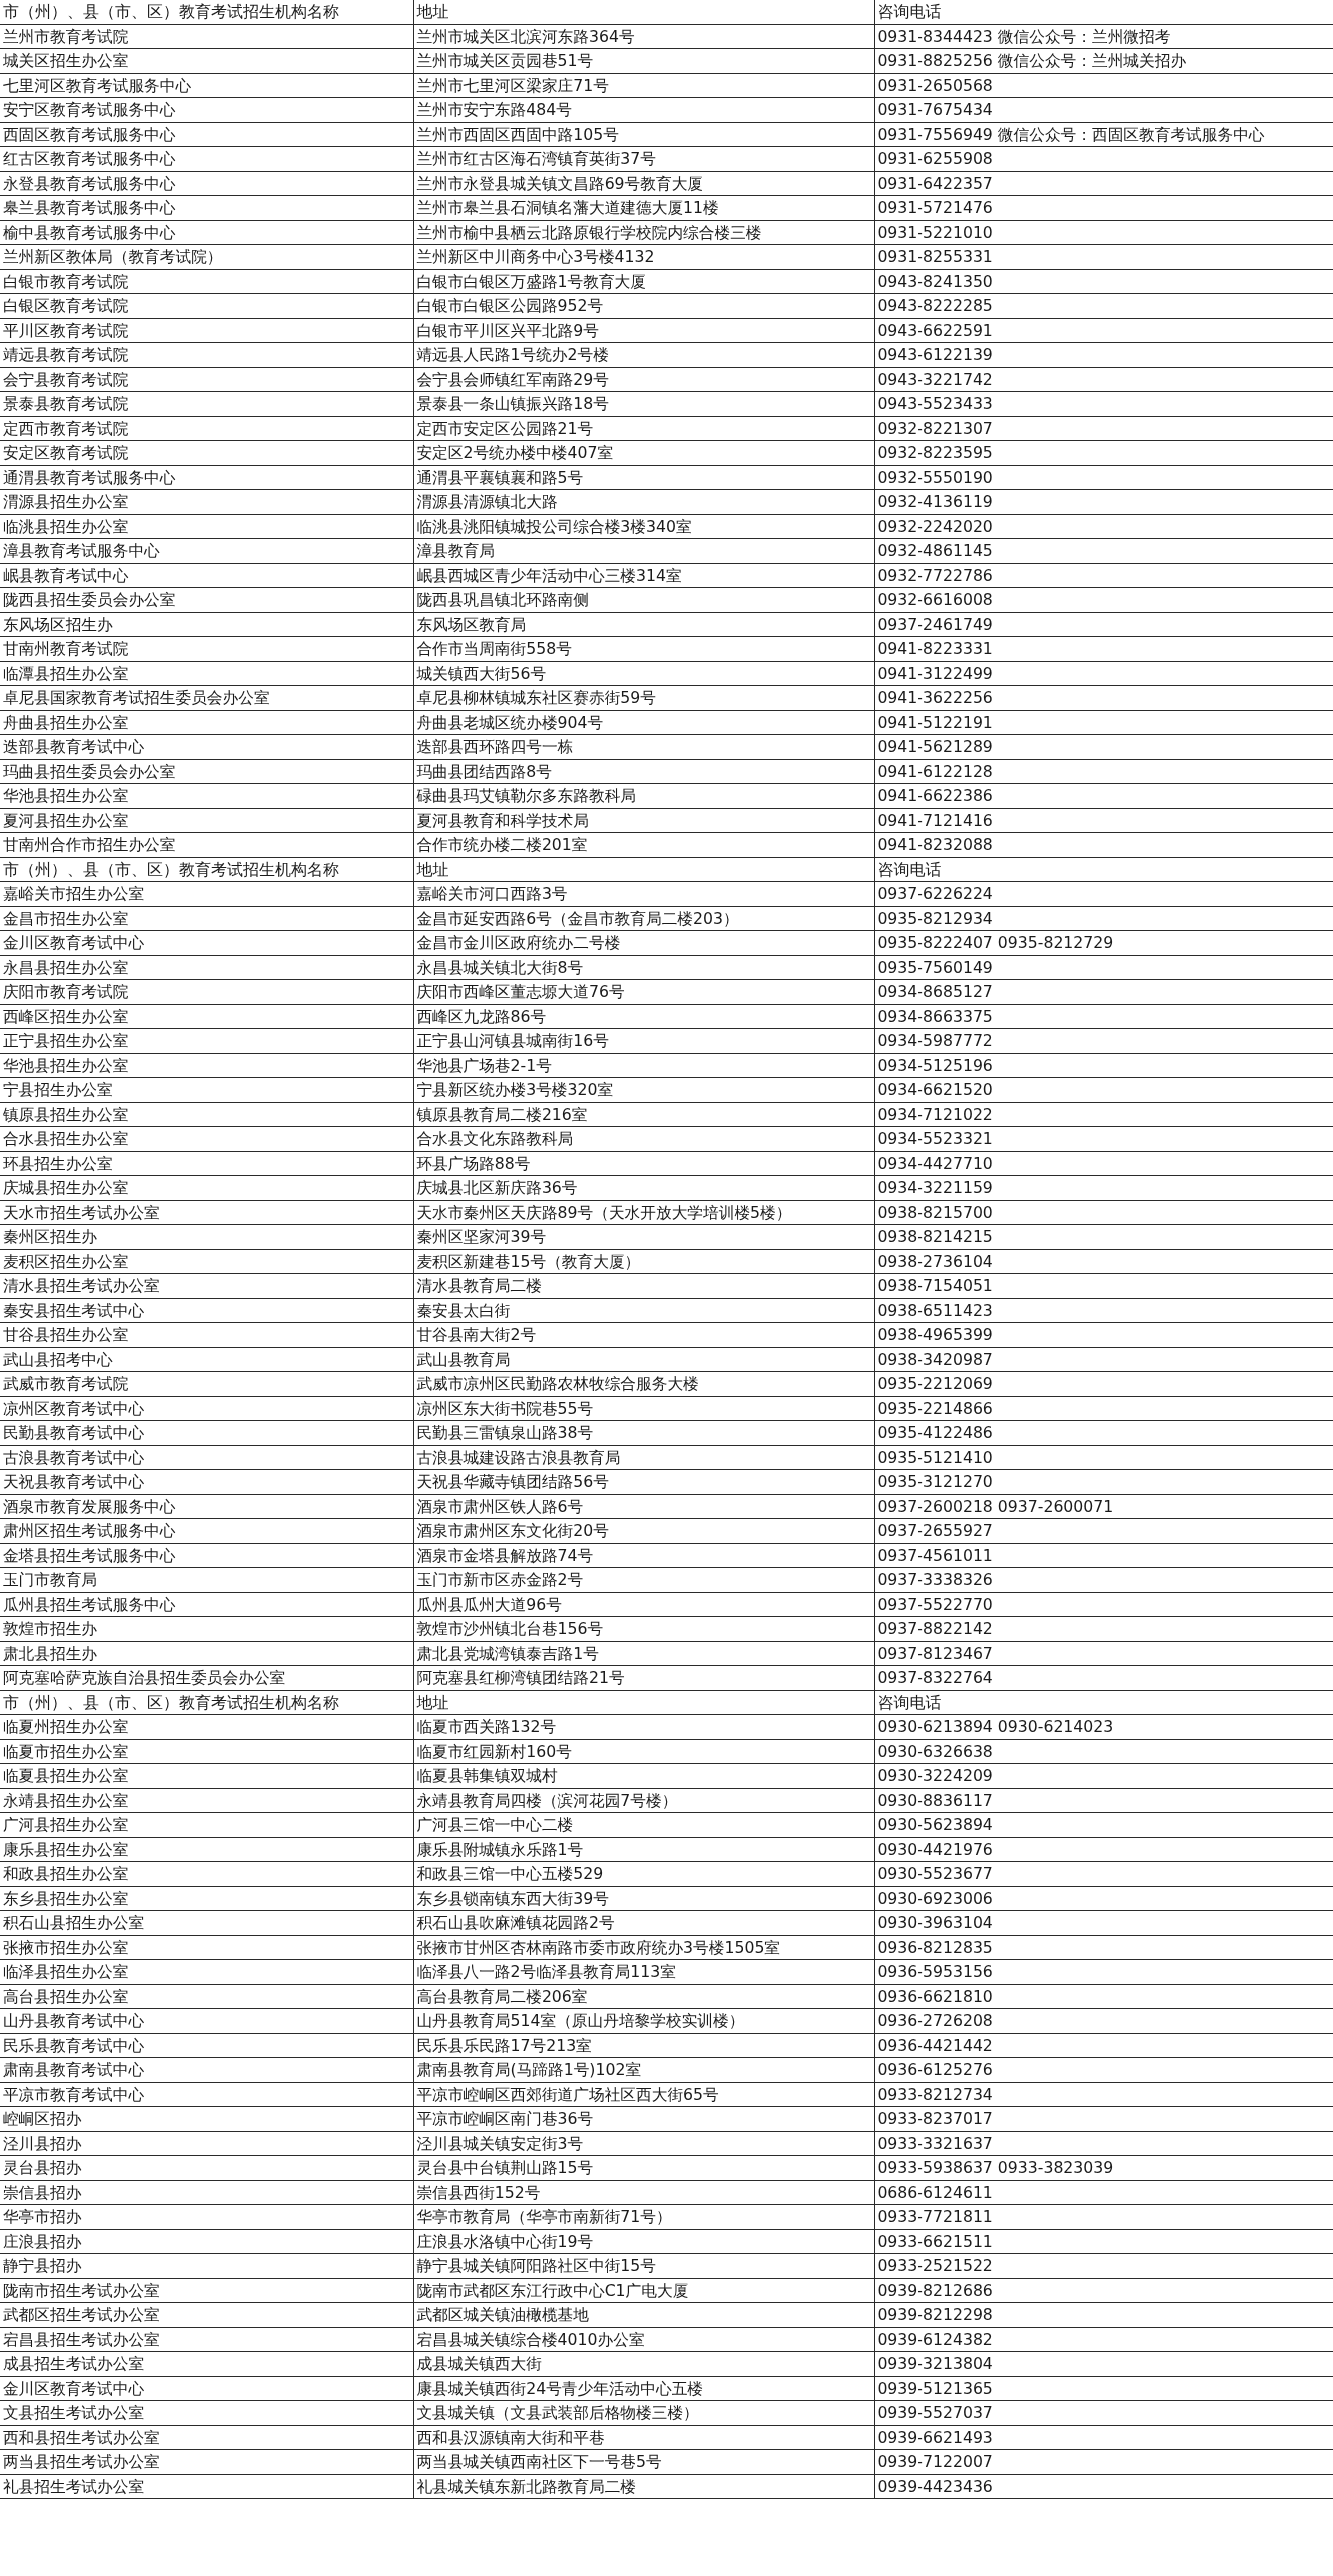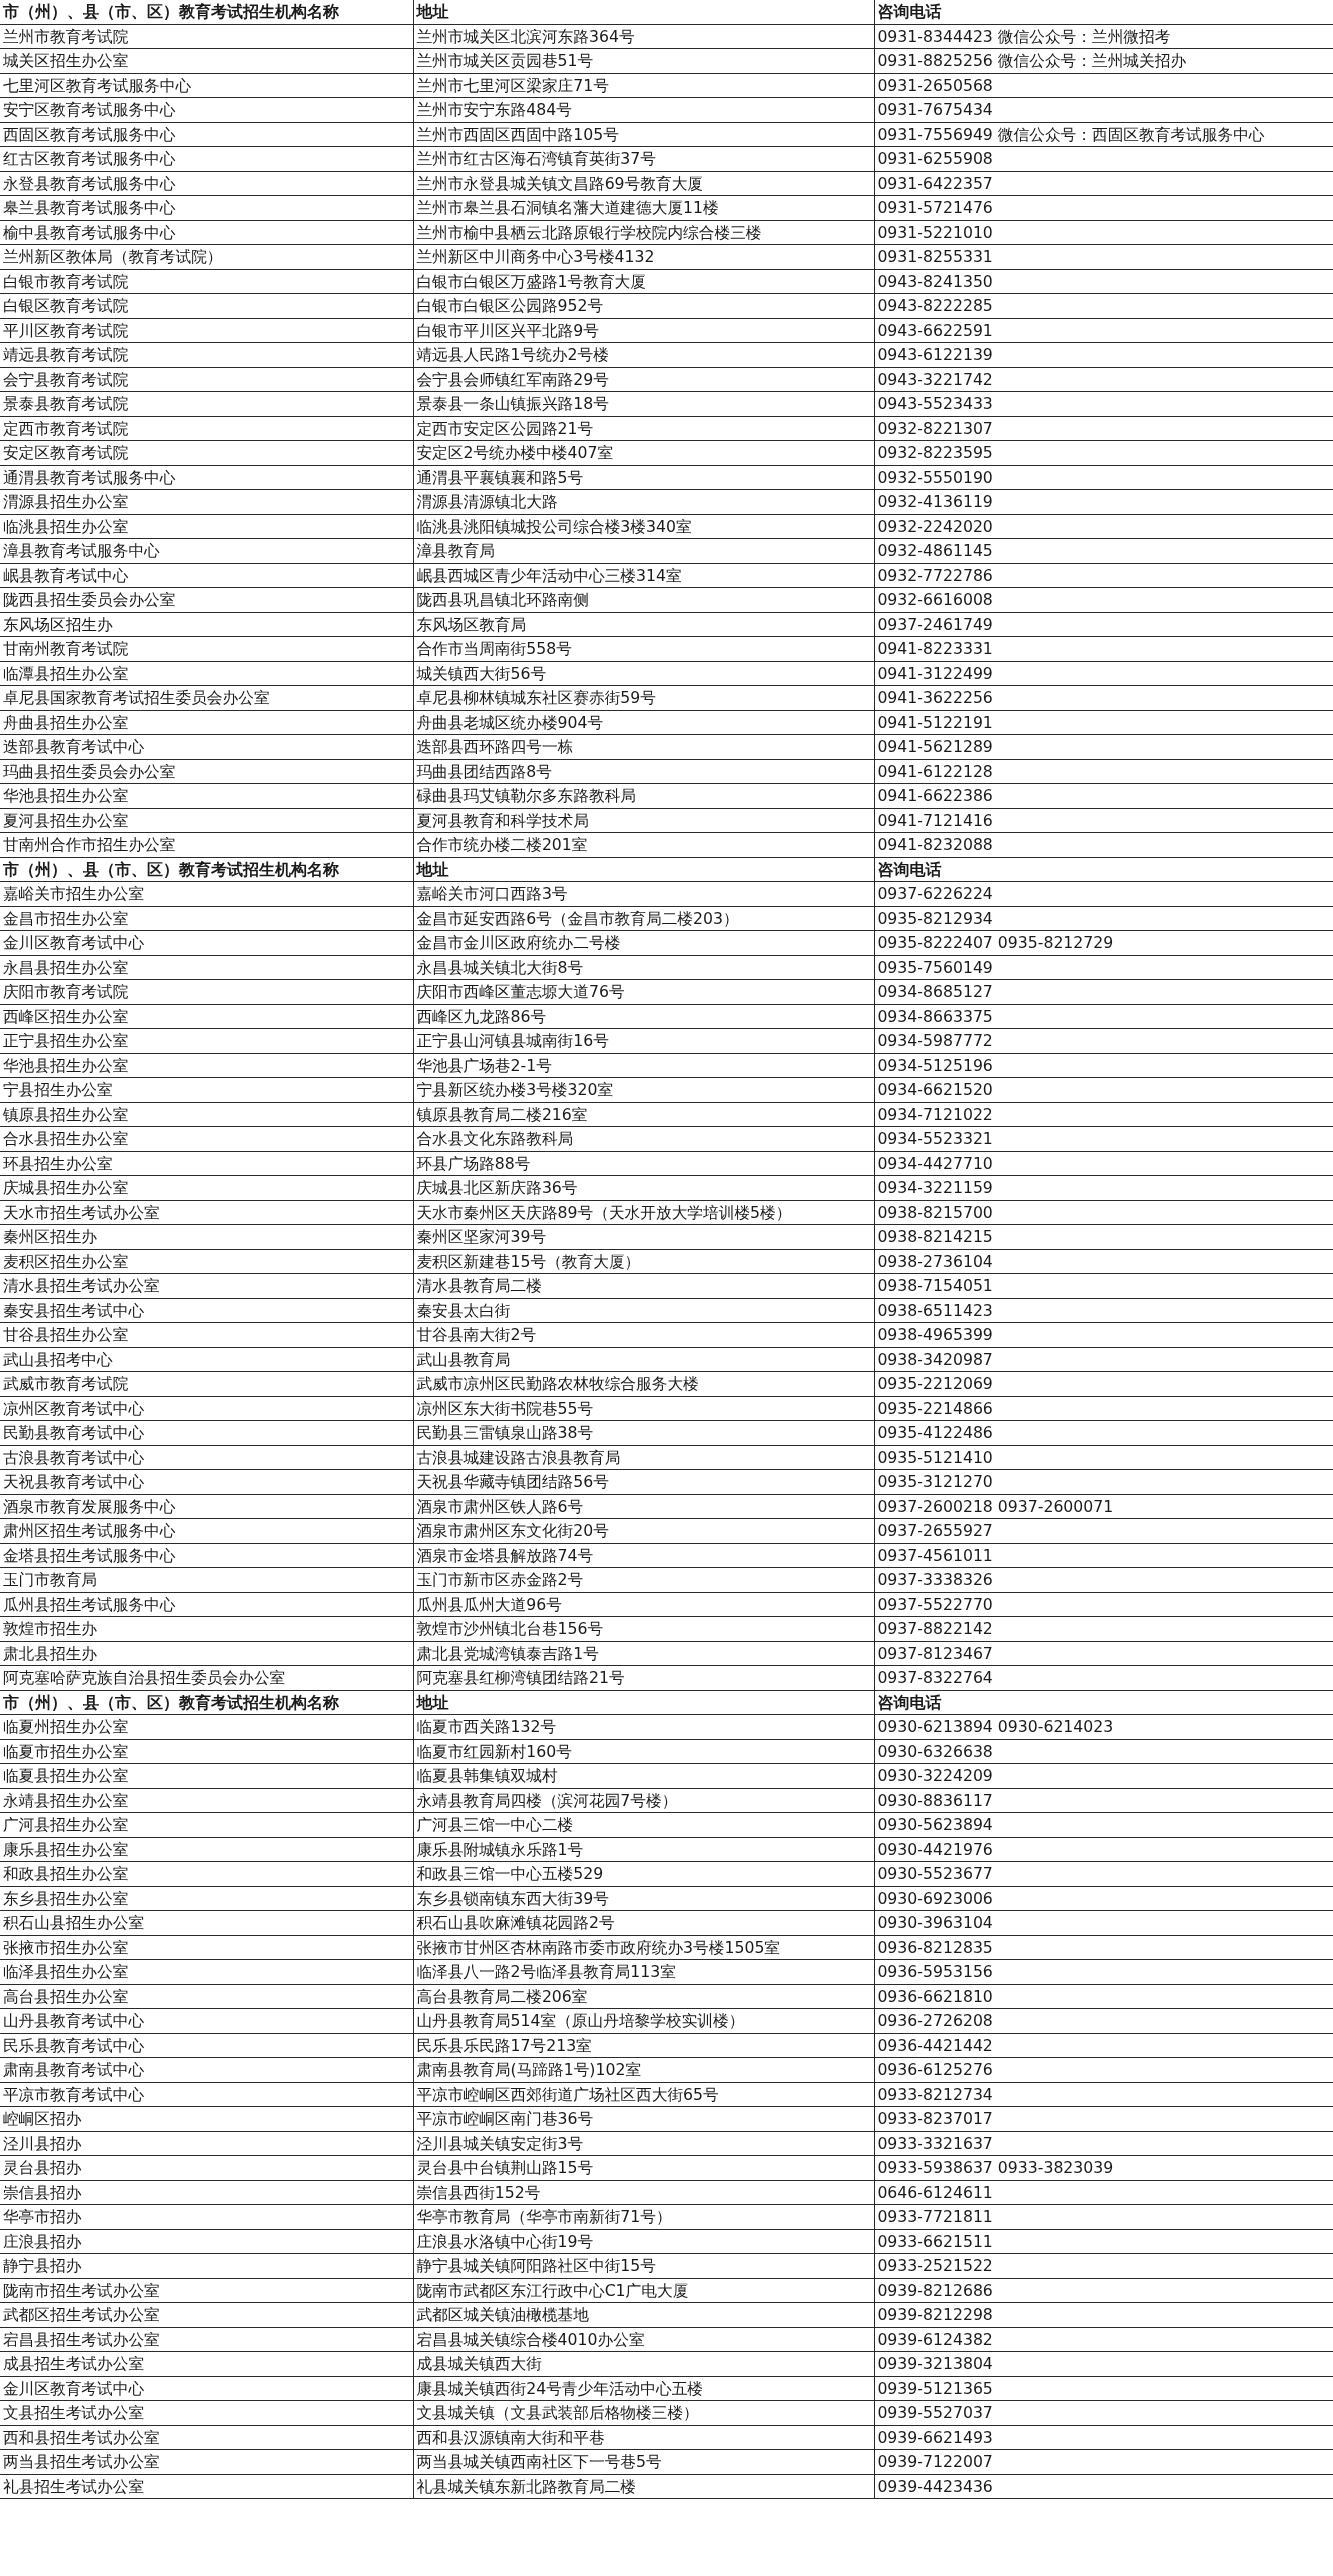--- a/index.html
+++ b/index.html
@@ -3,21 +3,21 @@
 <meta charset="utf-8">
 <style>
   html, body { margin: 0; padding: 0; background: #ffffff; }
   body { width: 1333px; height: 2576px; overflow: hidden; font-family: "DejaVu Sans", "Liberation Sans", sans-serif; color: #1a1a1a; }
   table { border-collapse: collapse; width: 1333px; table-layout: fixed; }
   col.c1 { width: 413px; }
   col.c2 { width: 461px; }
   col.c3 { width: 459px; }
   td { height: 23.5px; border-bottom: 1px solid #2a2a2a; border-right: 1px solid #2a2a2a; padding: 0 0 0 2.9px; font-size: 15.7px; line-height: 23.5px; white-space: nowrap; overflow: hidden; vertical-align: middle; }
   td:last-child { border-right: none; }
-  tr.hdr td { font-weight: bold; font-size: 16px; }
+  tr.hdr td { font-weight: normal; font-size: 16px; }
 </style>
 </head>
 <body>
 
 <table>
   <colgroup>
       <col class="c1">
       <col class="c2">
       <col class="c3">
     </colgroup>
@@ -554,21 +554,21 @@
 
   <tr>
     <td>灵台县招办</td>
     <td>灵台县中台镇荆山路15号</td>
     <td>0933-5938637 0933-3823039</td>
   </tr>
 
   <tr>
     <td>崇信县招办</td>
     <td>崇信县西街152号</td>
-    <td>0646-6124611</td>
+    <td>0686-6124611</td>
   </tr>
 
   <tr>
     <td>华亭市招办</td>
     <td>华亭市教育局（华亭市南新街71号）</td>
     <td>0933-7721811</td>
   </tr>
 
   <tr>
     <td>庄浪县招办</td>

